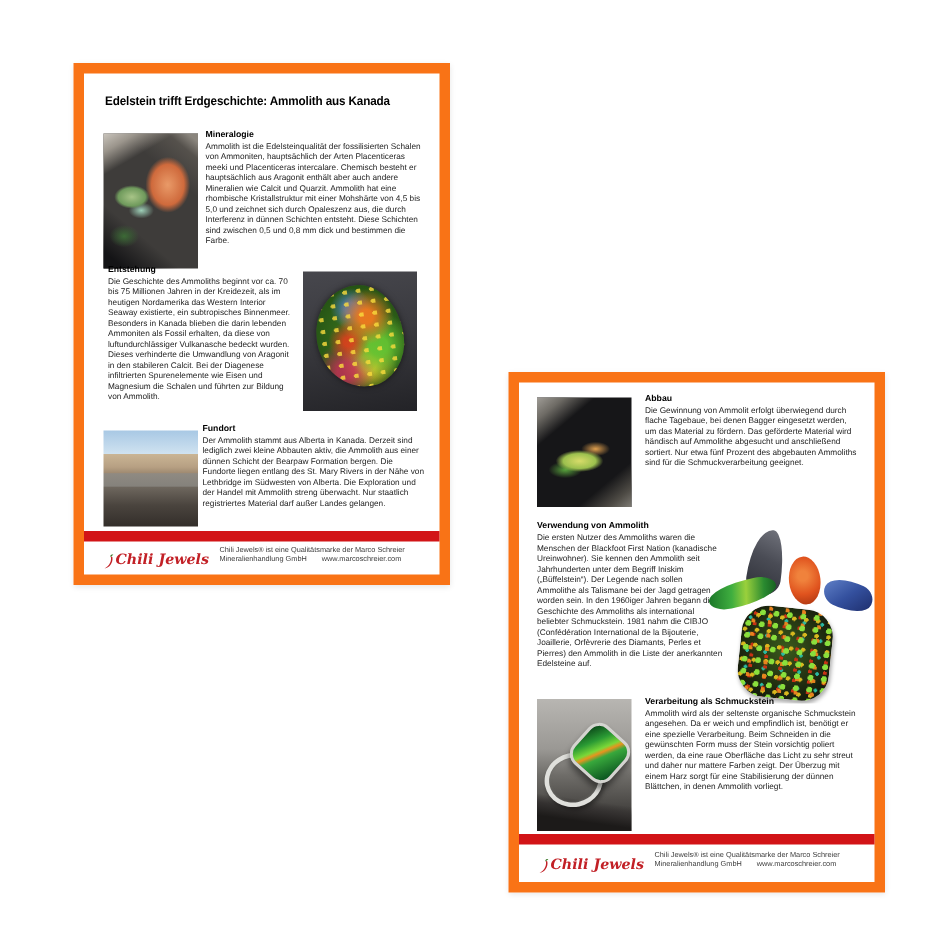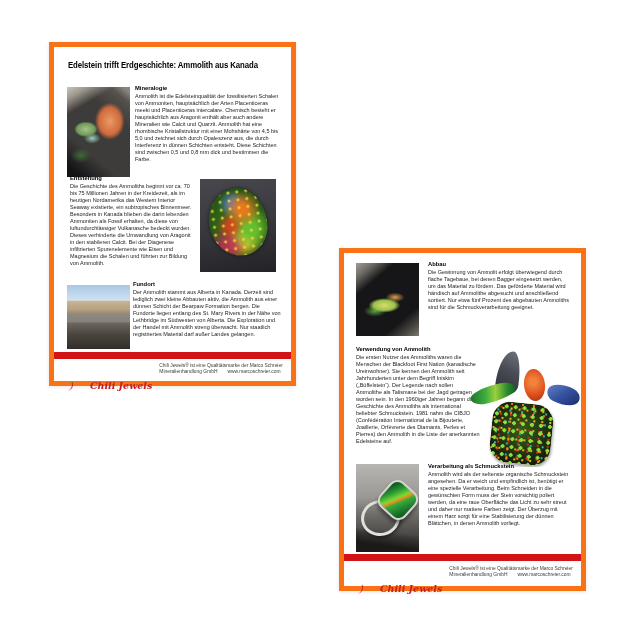--- a/index.html
+++ b/index.html
@@ -1,18 +1,18 @@
 <!DOCTYPE html>
 <html lang="de"><head>
 <meta charset="utf-8">
 <style>
   html,body{margin:0;padding:0;background:#ffffff;}
   .stage{position:relative;width:620px;height:620px;background:#ffffff;overflow:hidden;
          font-family:"Liberation Sans","DejaVu Sans",sans-serif;}
-  .card{position:absolute;background:#fff;border:5px solid #f97316;
+  .card{position:absolute;background:#fff;border:7px solid #f97316;
         box-shadow:0 1px 4px rgba(0,0,0,.10);}
   .card-left{left:49px;top:42px;width:237px;height:334px;}
   .card-right{left:339px;top:248px;width:237px;height:333px;}
 
   .title{position:absolute;left:14px;top:13px;font-size:8.3px;font-weight:700;color:#000;
          white-space:nowrap;transform:scaleX(.94);transform-origin:left top;letter-spacing:-.1px;}
 
   .h{font-size:5.8px;font-weight:700;color:#000;margin-bottom:1.6px;}
   .b{font-size:5.5px;line-height:7px;color:#232323;text-align:left;}
   .txt{position:absolute;}
@@ -96,23 +96,23 @@
   .slate{position:absolute;left:0;bottom:0;width:100%;height:26px;
     background:linear-gradient(8deg,#1c1a19 30%,#343130 55%,rgba(0,0,0,0) 72%);}
 
   .redbar{position:absolute;left:0;right:0;height:7px;background:#d21417;}
   .card-left .redbar{top:305px;}
   .card-right .redbar{top:301px;}
 
   .footer-row{position:absolute;left:11px;right:8px;display:flex;align-items:flex-start;gap:7px;}
   .card-left .footer-row{top:313px;}
   .card-right .footer-row{top:310px;}
-  .logo{display:flex;align-items:flex-start;gap:16px;color:#c22026;
+  .logo{display:flex;align-items:flex-start;gap:1px;color:#c22026;
         font-family:"DejaVu Serif","Liberation Serif",serif;font-style:italic;font-weight:700;
-        font-size:9.5px;white-space:nowrap;padding-top:20px;}
+        font-size:9.5px;white-space:nowrap;padding-top:6px;}
   .ft{font-size:4.9px;line-height:6.4px;color:#3c3c3c;padding-top:3px;}
   .ft .url{margin-left:10px;}
 </style>
 </head>
 <body>
 
 <div class="stage">
 
   <div class="card card-left">
     <div class="title">Edelstein trifft Erdgeschichte: Ammolith aus Kanada</div>

